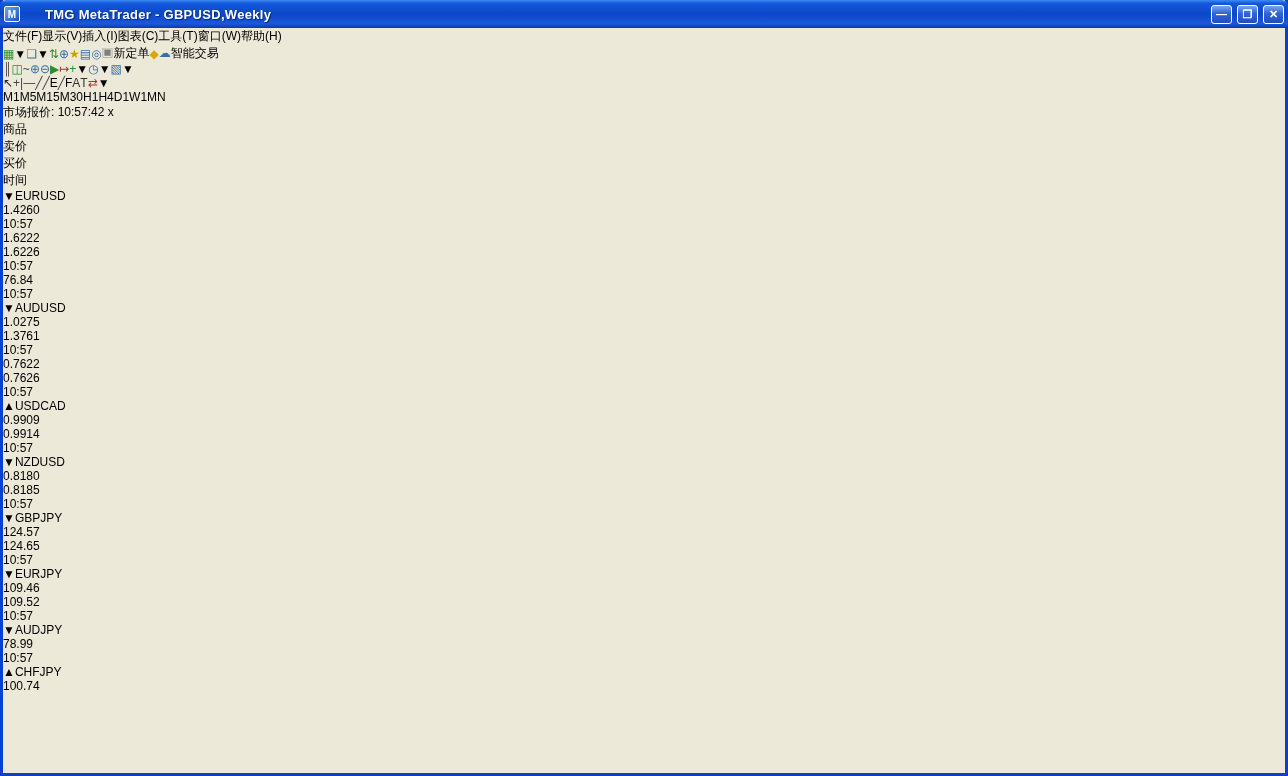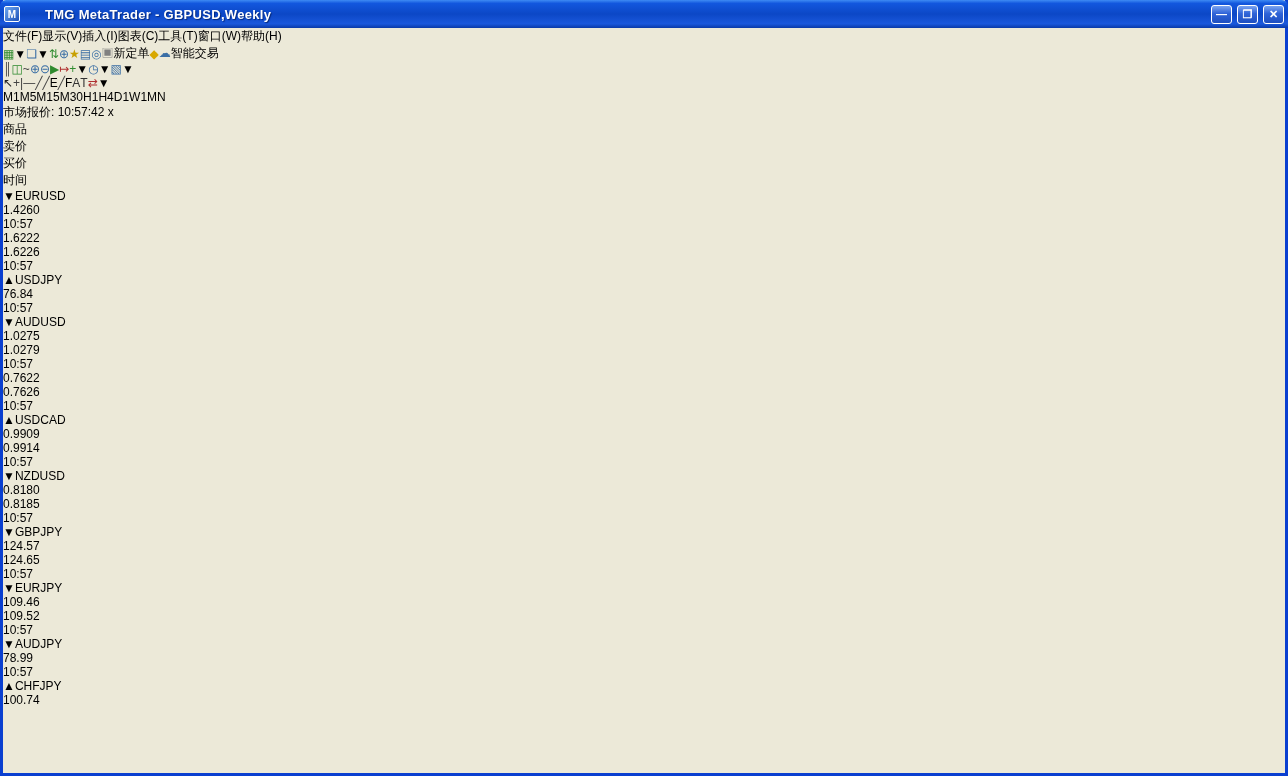--- a/index.html
+++ b/index.html
@@ -157,28 +157,27 @@
                 <div class="c-sym"><span class="arr down">▼</span><span>EURUSD</span></div>
                 <div class="c-ask down">1.4260</div>
                 <div class="c-time down">10:57</div>
               </div>
               <div class="mwrow">
                 <div class="c-bid down">1.6222</div>
                 <div class="c-ask down">1.6226</div>
                 <div class="c-time down">10:57</div>
               </div>
               <div class="mwrow">
-                <div class="c-sym"><span class="arr up">▲</span><span>USDJPY</span></div>
                 <div class="c-ask up">76.84</div>
                 <div class="c-time up">10:57</div>
               </div>
               <div class="mwrow">
                 <div class="c-sym"><span class="arr down">▼</span><span>AUDUSD</span></div>
                 <div class="c-bid down">1.0275</div>
-                <div class="c-ask down">1.0279</div>
+                <div class="c-ask down">1.3761</div>
                 <div class="c-time down">10:57</div>
               </div>
               <div class="mwrow">
                 <div class="c-bid down">0.7622</div>
                 <div class="c-ask down">0.7626</div>
                 <div class="c-time down">10:57</div>
               </div>
               <div class="mwrow">
                 <div class="c-sym"><span class="arr up">▲</span><span>USDCAD</span></div>
                 <div class="c-bid up">0.9909</div>

